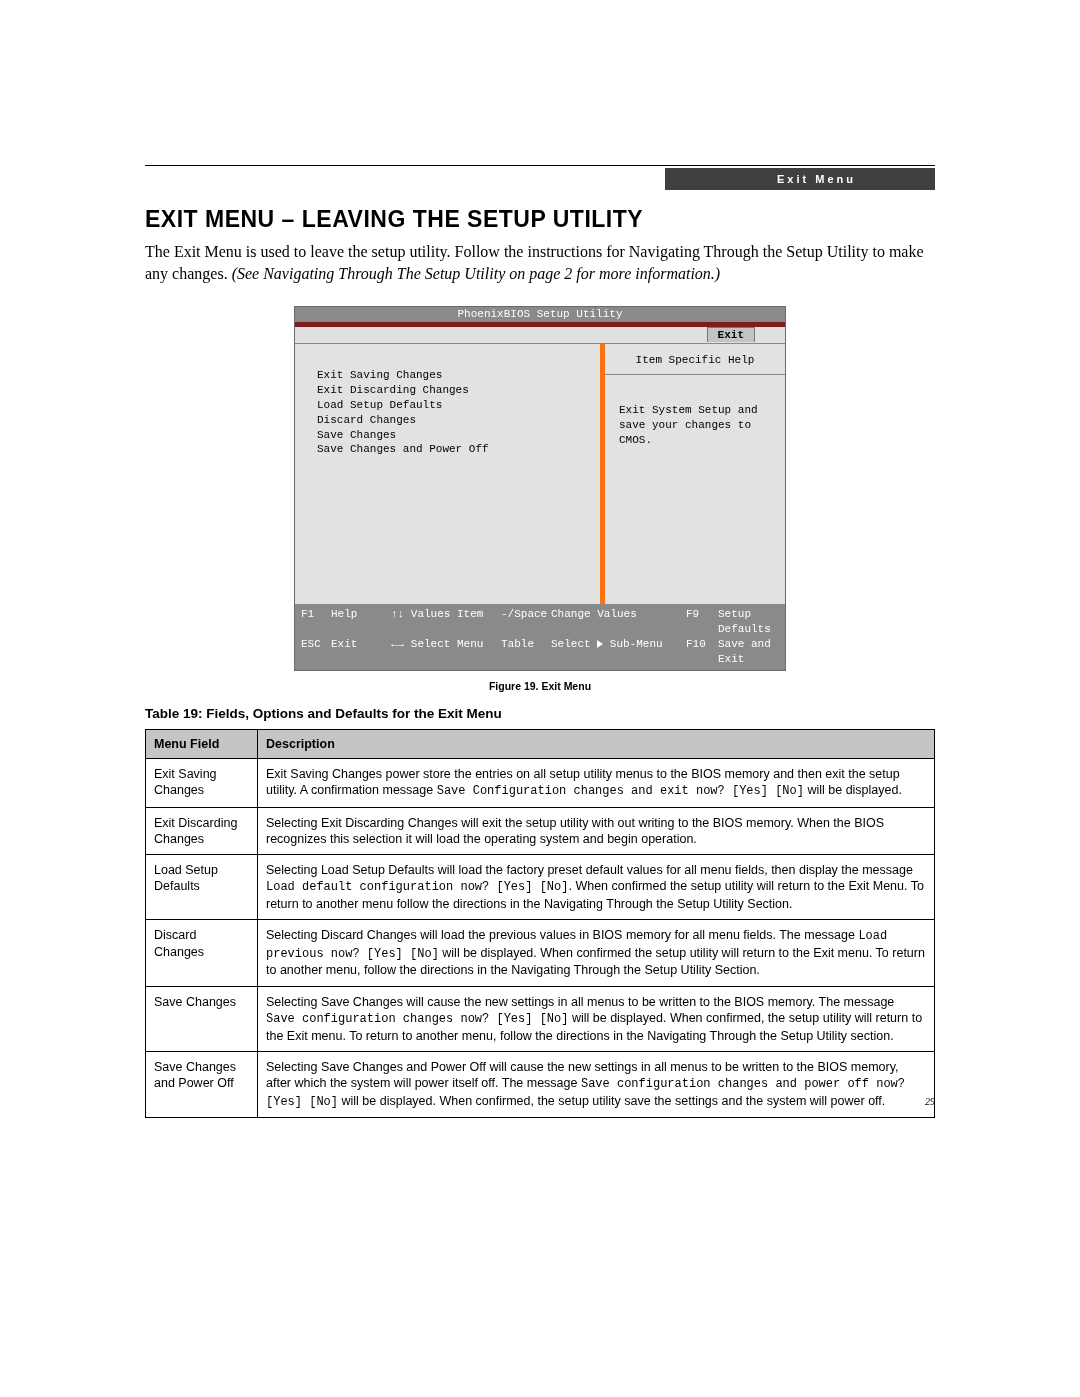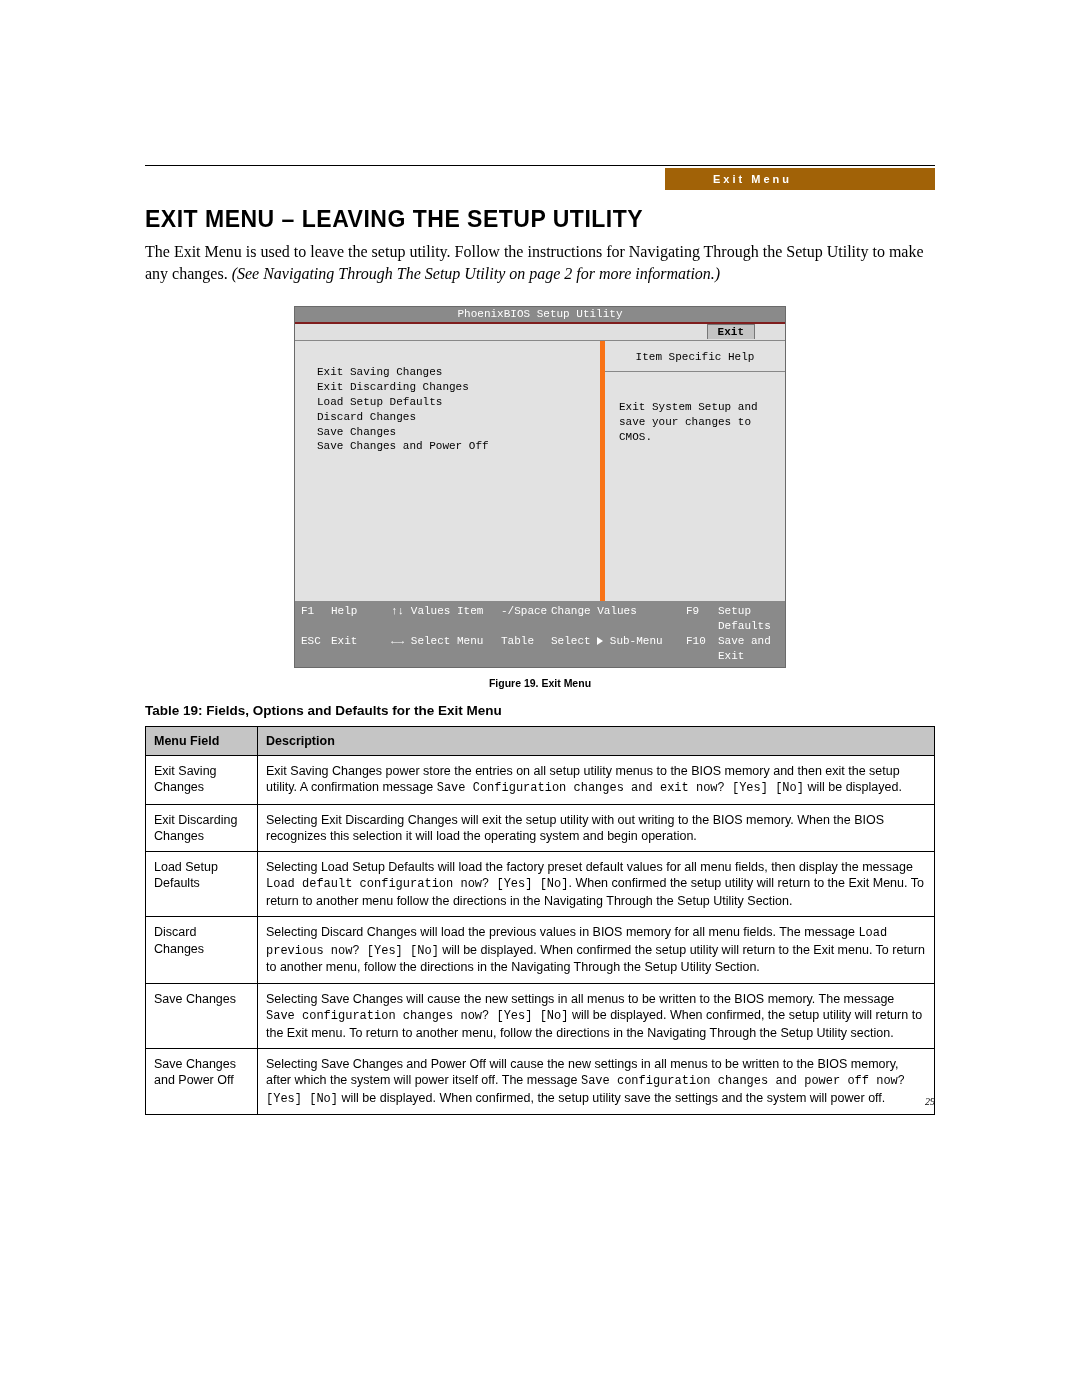--- a/index.html
+++ b/index.html
@@ -20,29 +20,29 @@
     border-top: 1px solid #000;
     width: 100%;
     height: 0;
   }
   .header-badge {
     position: absolute;
     top: 168px;
     right: 145px;
     width: 270px;
     height: 22px;
-    background: #a16207;
+    background: #404040;
     color: #fff;
     font-family: Arial, Helvetica, sans-serif;
     font-size: 11px;
     font-weight: bold;
     letter-spacing: 3px;
     display: flex;
     align-items: center;
-    padding-left: 48px;
+    padding-left: 112px;
     box-sizing: border-box;
   }
   h1.title {
     font-family: "Arial Black", Arial, Helvetica, sans-serif;
     font-weight: 900;
     font-size: 23px;
     letter-spacing: 0.5px;
     margin: 40px 0 8px 0;
   }
   .two-col {
@@ -62,21 +62,21 @@
     margin: 22px auto 0 auto;
     font-family: "Courier New", Courier, monospace;
     font-size: 11px;
     border: 1px solid #6a6a6a;
   }
   .bios-title {
     background: #8a8a8a;
     color: #fff;
     text-align: center;
     padding: 1px 0 2px 0;
-    border-bottom: 2px solid #7f1d1d;
+    border-bottom: 5px solid #7f1d1d;
   }
   .bios-tabbar {
     background: #e0e0e0;
     height: 16px;
     border-bottom: 1px solid #888;
     position: relative;
   }
   .bios-tab {
     position: absolute;
     right: 30px;

